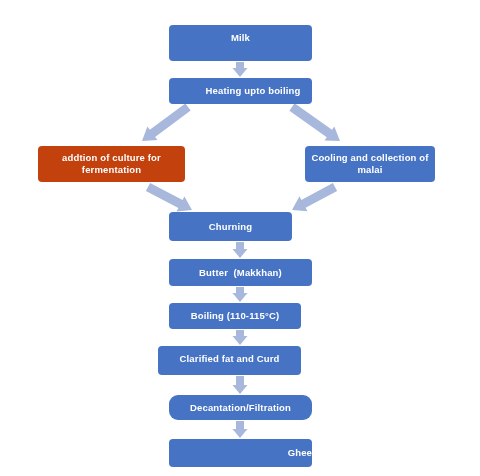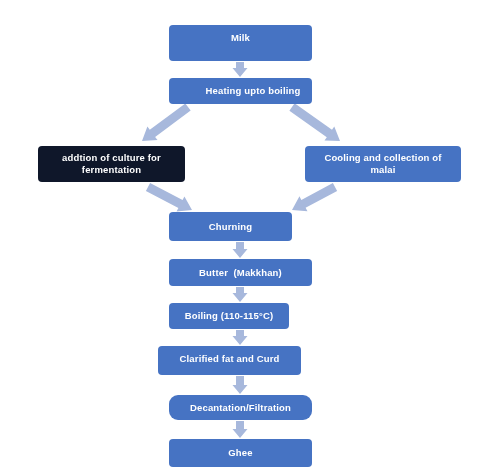--- a/index.html
+++ b/index.html
@@ -62,24 +62,24 @@
       <polygon points="332.88,167.03 301.34,183.90 299.45,180.37 292.00,194.00 307.47,195.36 305.59,191.84 337.12,174.97" fill="#A7B8DC"></polygon>
       <polygon points="236.00,226.00 236.00,233.00 232.50,233.00 240.00,242.00 247.50,233.00 244.00,233.00 244.00,226.00" fill="#A7B8DC"></polygon>
       <polygon points="236.00,271.00 236.00,277.00 232.50,277.00 240.00,286.00 247.50,277.00 244.00,277.00 244.00,271.00" fill="#A7B8DC"></polygon>
       <polygon points="236.00,314.00 236.00,320.00 232.50,320.00 240.00,329.00 247.50,320.00 244.00,320.00 244.00,314.00" fill="#A7B8DC"></polygon>
       <polygon points="236.00,360.00 236.00,369.00 232.50,369.00 240.00,378.00 247.50,369.00 244.00,369.00 244.00,360.00" fill="#A7B8DC"></polygon>
       <polygon points="236.00,405.00 236.00,413.00 232.50,413.00 240.00,422.00 247.50,413.00 244.00,413.00 244.00,405.00" fill="#A7B8DC"></polygon>
     </svg>
   <div id="node-layer">
       <div class="node top-v" style="left: 169px; top: 9px; width: 143px; height: 36px; background: rgb(70, 115, 195); color: rgb(255, 255, 255);"><span>Milk</span></div>
       <div class="node center-v" style="left: 169px; top: 62px; width: 143px; height: 26px; background: rgb(70, 115, 195); color: rgb(255, 255, 255); padding-left: 25px;"><span>Heating upto boiling</span></div>
-      <div class="node center-v" style="left: 38px; top: 130px; width: 147px; height: 36px; background: #0f172a; color: rgb(255, 255, 255);"><span>addtion of culture for
+      <div class="node center-v" style="left: 38px; top: 130px; width: 147px; height: 36px; background: #c2410c; color: rgb(255, 255, 255);"><span>addtion of culture for
 fermentation</span></div>
-      <div class="node center-v" style="left: 305px; top: 130px; width: 156px; height: 36px; background: rgb(70, 115, 195); color: rgb(255, 255, 255);"><span>Cooling and collection of
+      <div class="node center-v" style="left: 305px; top: 130px; width: 130px; height: 36px; background: rgb(70, 115, 195); color: rgb(255, 255, 255);"><span>Cooling and collection of
 malai</span></div>
       <div class="node center-v" style="left: 169px; top: 196px; width: 123px; height: 29px; background: rgb(70, 115, 195); color: rgb(255, 255, 255);"><span>Churning</span></div>
       <div class="node center-v" style="left: 169px; top: 243px; width: 143px; height: 27px; background: rgb(70, 115, 195); color: rgb(255, 255, 255);"><span>Butter  (Makkhan)</span></div>
-      <div class="node center-v" style="left: 169px; top: 287px; width: 120px; height: 26px; background: rgb(70, 115, 195); color: rgb(255, 255, 255);"><span>Boiling (110-115°C)</span></div>
+      <div class="node center-v" style="left: 169px; top: 287px; width: 132px; height: 26px; background: rgb(70, 115, 195); color: rgb(255, 255, 255);"><span>Boiling (110-115°C)</span></div>
       <div class="node top-v" style="left: 158px; top: 330px; width: 143px; height: 29px; background: rgb(70, 115, 195); color: rgb(255, 255, 255);"><span>Clarified fat and Curd</span></div>
       <div class="node center-v" style="left: 169px; top: 379px; width: 143px; height: 25px; background: rgb(70, 115, 195); color: rgb(255, 255, 255); border-radius: 9px;"><span>Decantation/Filtration</span></div>
-      <div class="node center-v" style="left: 169px; top: 423px; width: 143px; height: 28px; background: rgb(70, 115, 195); color: rgb(255, 255, 255);"><span>Ghee</span></div>
+      <div class="node center-v" style="left: 169px; top: 423px; width: 143px; height: 28px; background: rgb(70, 115, 195); color: rgb(255, 255, 255); justify-content: flex-end;"><span>Ghee</span></div>
     </div>
 </div>
 
 </body></html>

